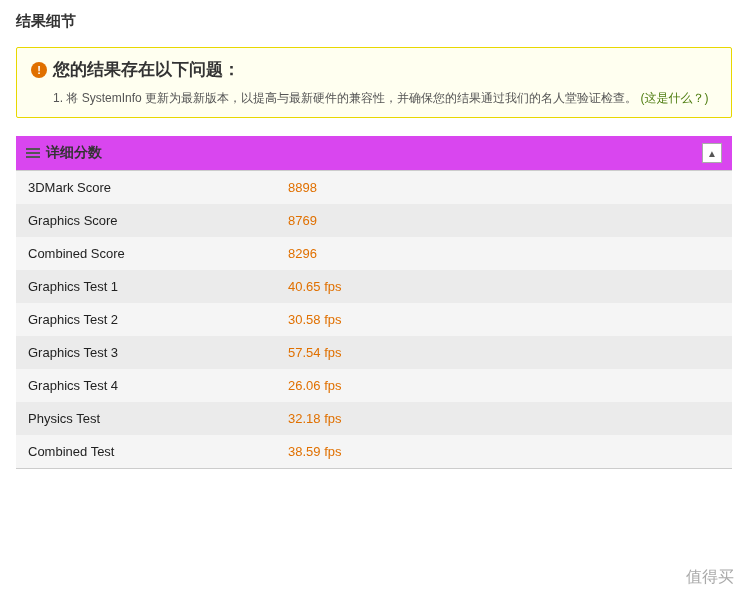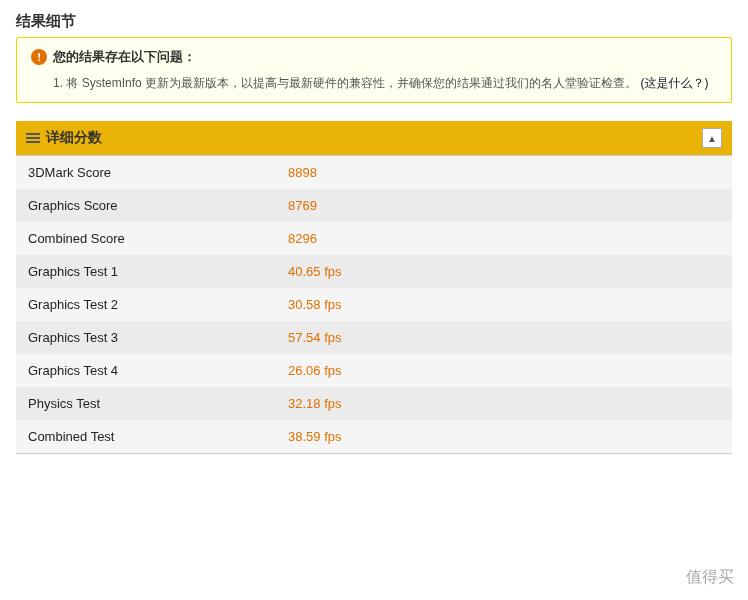--- a/index.html
+++ b/index.html
@@ -13,21 +13,21 @@
     }
 
     .page-wrapper {
       padding: 12px 16px;
     }
 
     .section-title {
       font-size: 15px;
       font-weight: bold;
       color: #333;
-      margin-bottom: 6px;
+      margin-bottom: 16px;
     }
 
     .warning-box {
       background: #fffff0;
       border: 1px solid #e8d800;
       border-radius: 2px;
       padding: 10px 14px;
       margin-bottom: 18px;
     }
 
@@ -47,41 +47,41 @@
       align-items: center;
       justify-content: center;
       color: #fff;
       font-size: 11px;
       font-weight: bold;
       flex-shrink: 0;
     }
 
     .warning-title {
       font-weight: bold;
-      font-size: 13px;
+      font-size: 17px;
       color: #333;
     }
 
     .warning-body {
       font-size: 12px;
       color: #555;
       line-height: 1.5;
       padding-left: 22px;
     }
 
     .warning-body a {
-      color: #0f172a;
+      color: #4d7c0f;
       text-decoration: none;
     }
 
     .details-header {
       display: flex;
       align-items: center;
       justify-content: space-between;
-      background: #eab308;
+      background: #d946ef;
       padding: 7px 10px;
       margin-bottom: 0;
       border-bottom: 1px solid #ccc;
     }
 
     .details-header-left {
       display: flex;
       align-items: center;
       gap: 6px;
       font-weight: bold;

